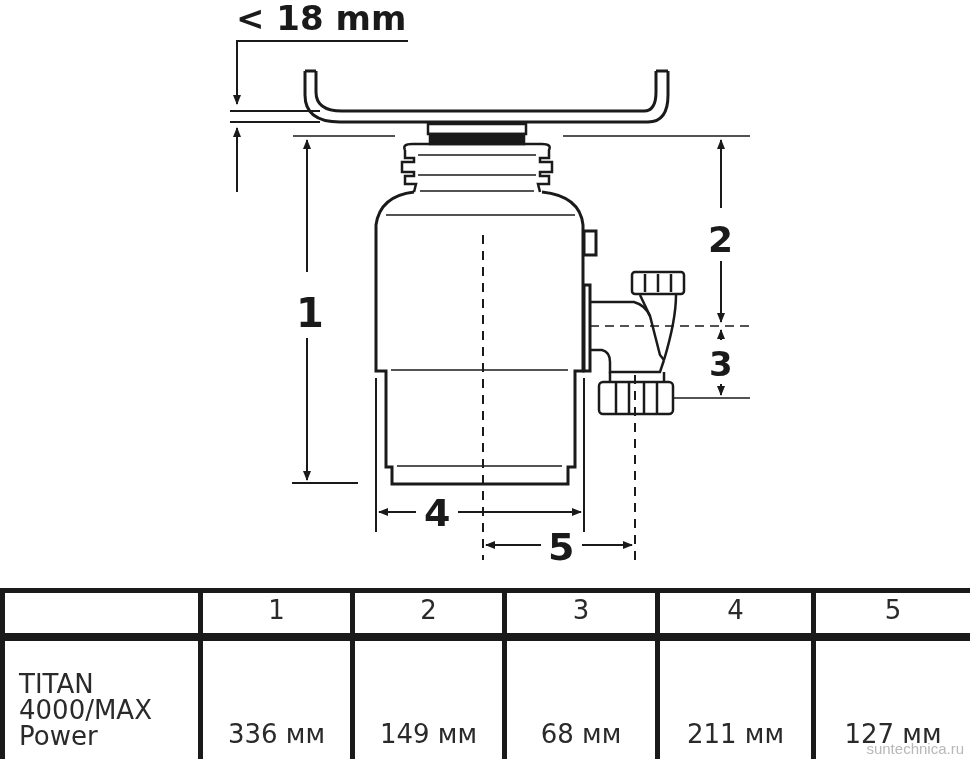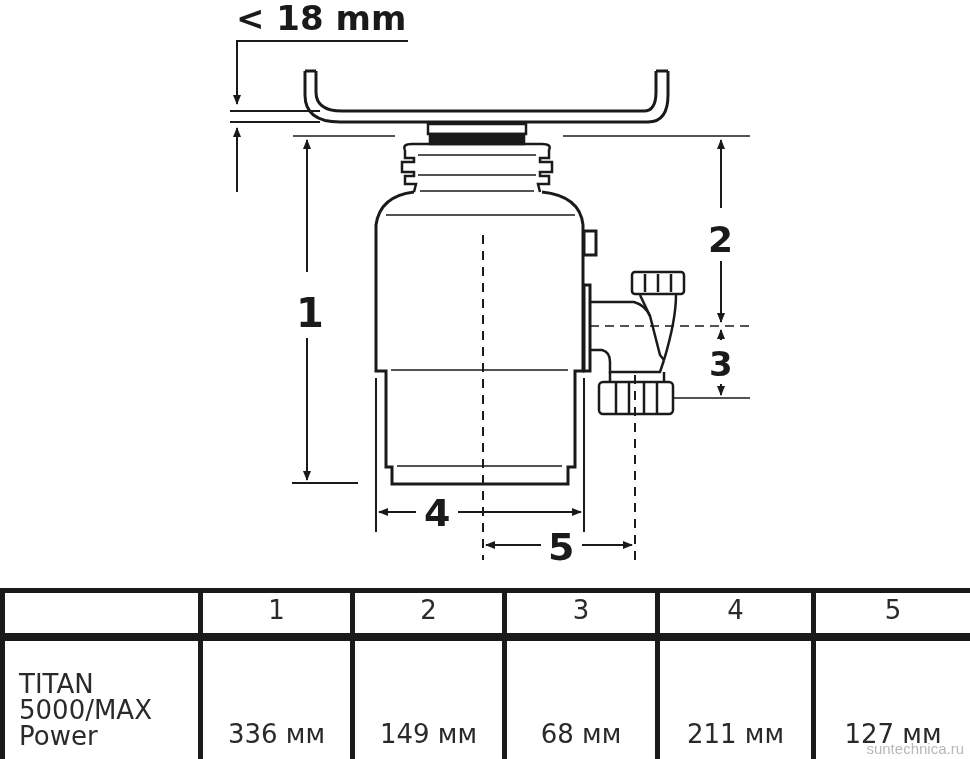--- a/index.html
+++ b/index.html
@@ -131,21 +131,21 @@
     <td></td>
     <td>1</td>
     <td>2</td>
     <td>3</td>
     <td>4</td>
     <td>5</td>
   </tr>
   <tr class="body">
     <td class="model">
       <div>TITAN</div>
-      <div>5000/MAX</div>
+      <div>4000/MAX</div>
       <div>Power</div>
     </td>
     <td>336 мм</td>
     <td>149 мм</td>
     <td>68 мм</td>
     <td>211 мм</td>
     <td>127 мм</td>
   </tr>
 </tbody>
   </table>

